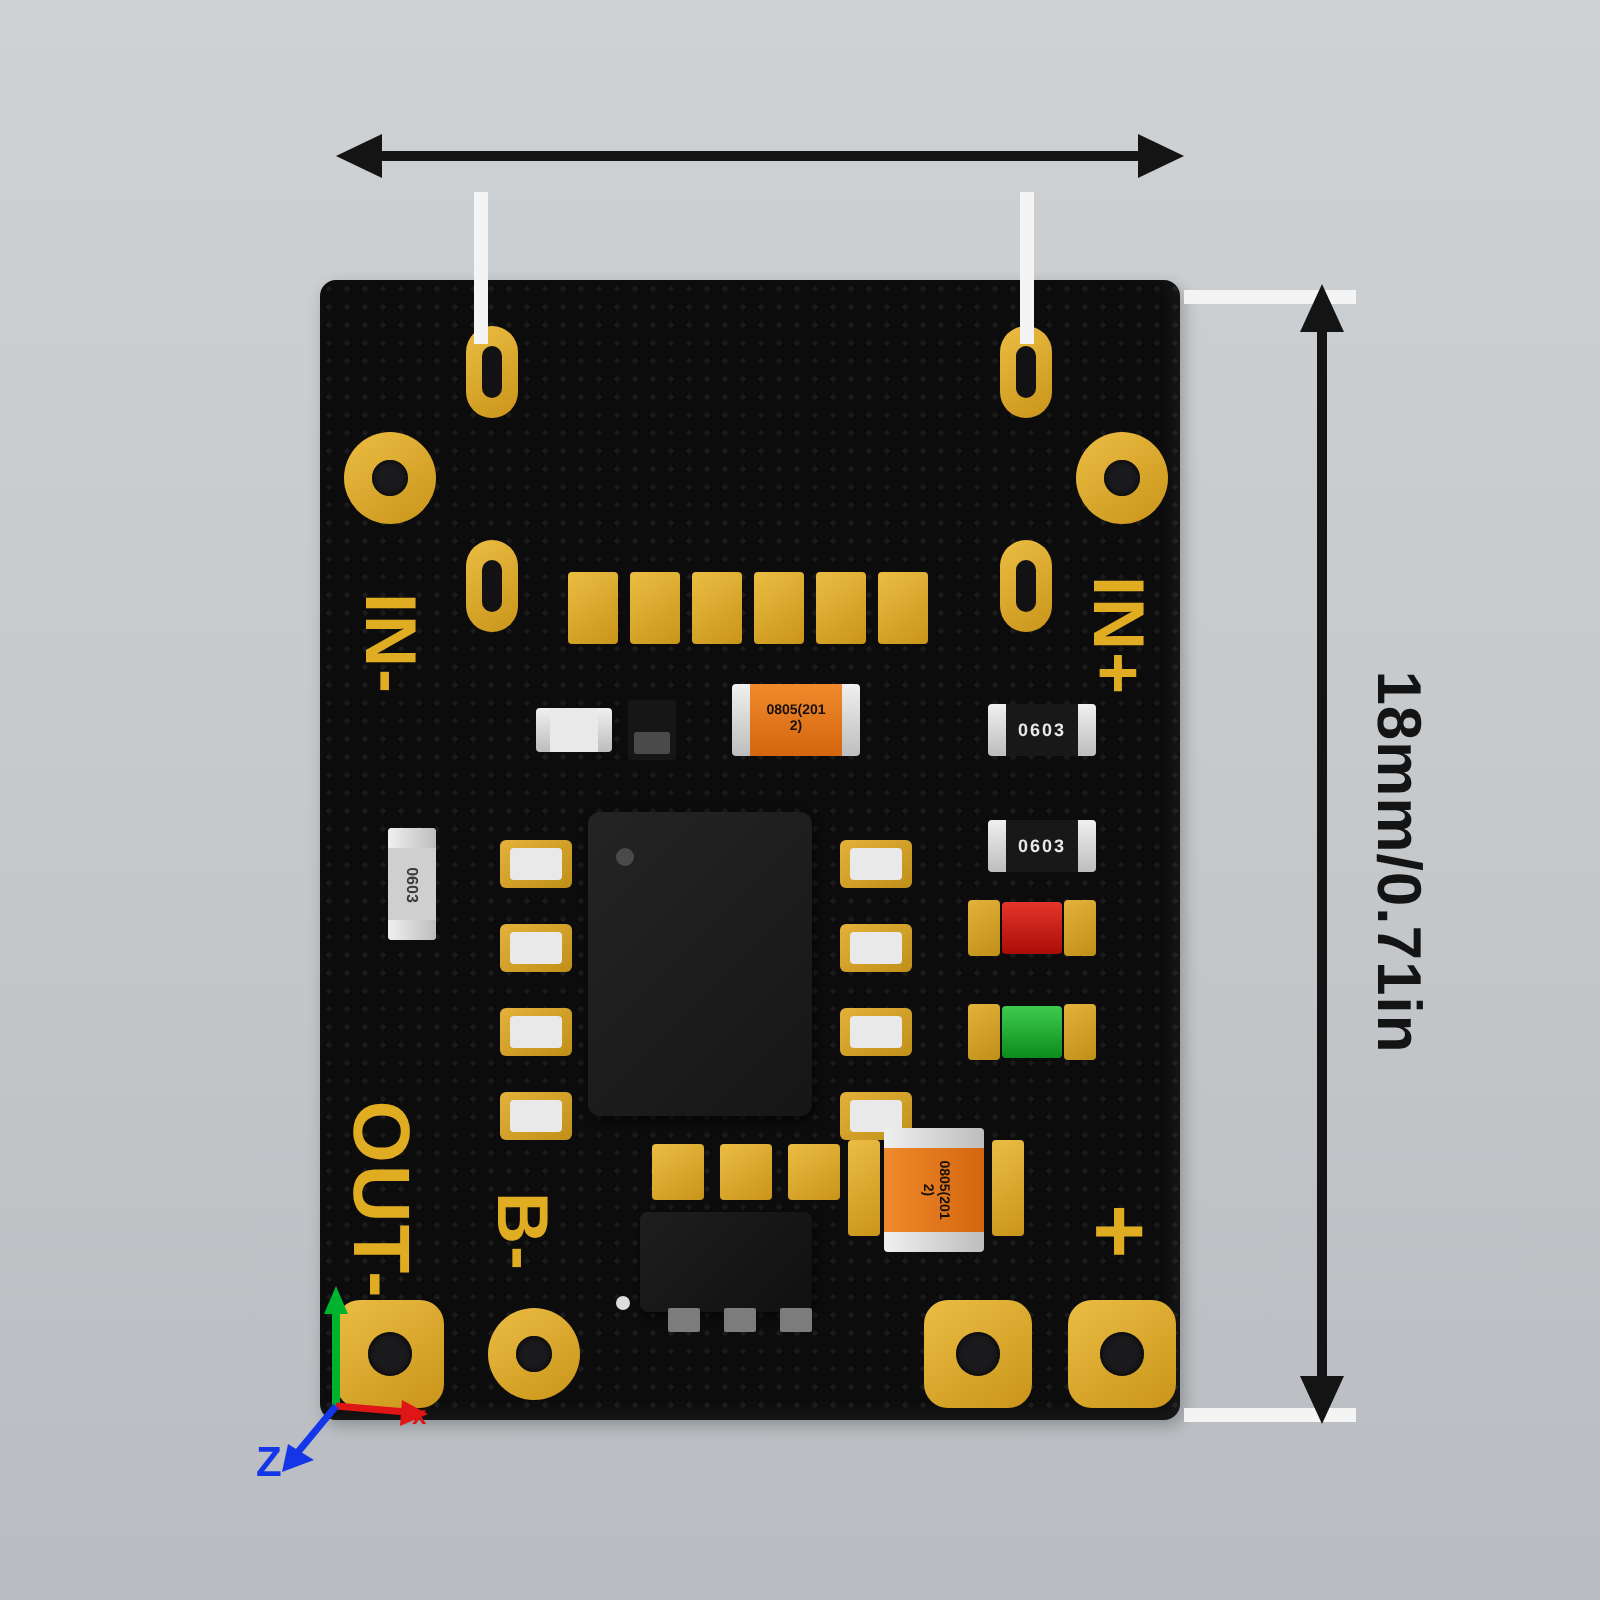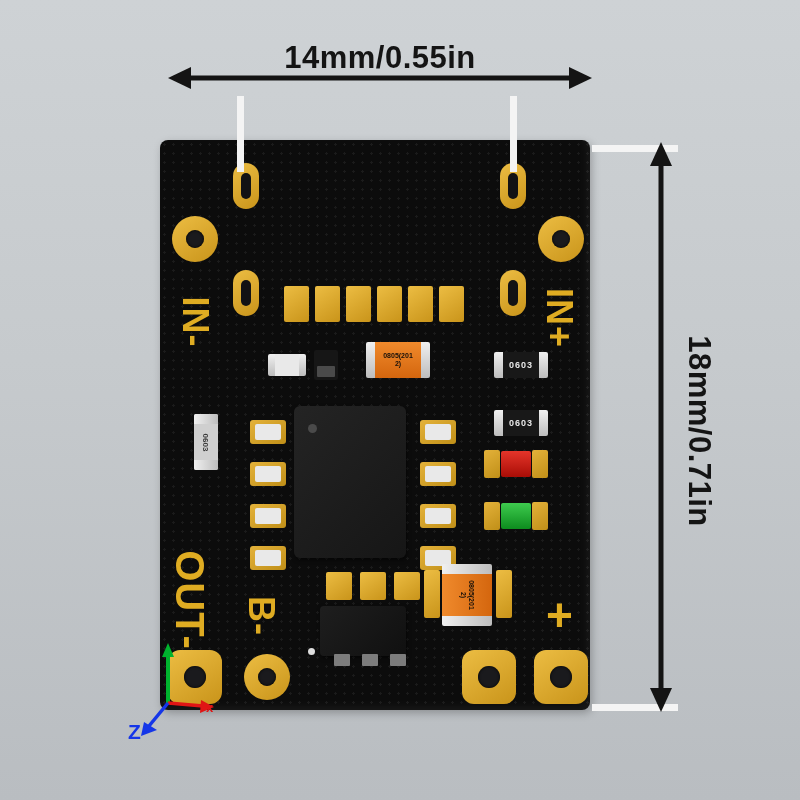--- a/index.html
+++ b/index.html
@@ -218,21 +218,20 @@
 
     <line x1="186" y1="78" x2="574" y2="78" stroke="#141414" stroke-width="5"></line>
     <polygon points="168,78 191,67 191,89" fill="#141414"></polygon>
     <polygon points="592,78 569,67 569,89" fill="#141414"></polygon>
 
     <line x1="661" y1="160" x2="661" y2="694" stroke="#141414" stroke-width="5"></line>
     <polygon points="661,142 650,166 672,166" fill="#141414"></polygon>
     <polygon points="661,712 650,688 672,688" fill="#141414"></polygon>
   </svg>
 
-  <div class="dim-label" id="dim-top" style="left:230px;top:40px;width:300px;">14mm/0.55in</div>
   <div class="dim-label" id="dim-right" style="left:600px;top:414px;width:200px;height:34px;">18mm/0.71in</div>
 
   <svg width="120" height="135" viewBox="0 0 120 135" style="left:115px;top:615px;">
     <line x1="53" y1="88" x2="53" y2="40" stroke="#00b32e" stroke-width="4"></line>
     <polygon points="53,28 47,42 59,42" fill="#00b32e"></polygon>
     <line x1="53" y1="88" x2="88" y2="91" stroke="#e01515" stroke-width="3.5"></line>
     <polygon points="99,92 86,85 85,98" fill="#e01515"></polygon>
     <line x1="53" y1="88" x2="34" y2="111" stroke="#1536e8" stroke-width="3.5"></line>
     <polygon points="26,121 29,107 42,115" fill="#1536e8"></polygon>
   </svg>

